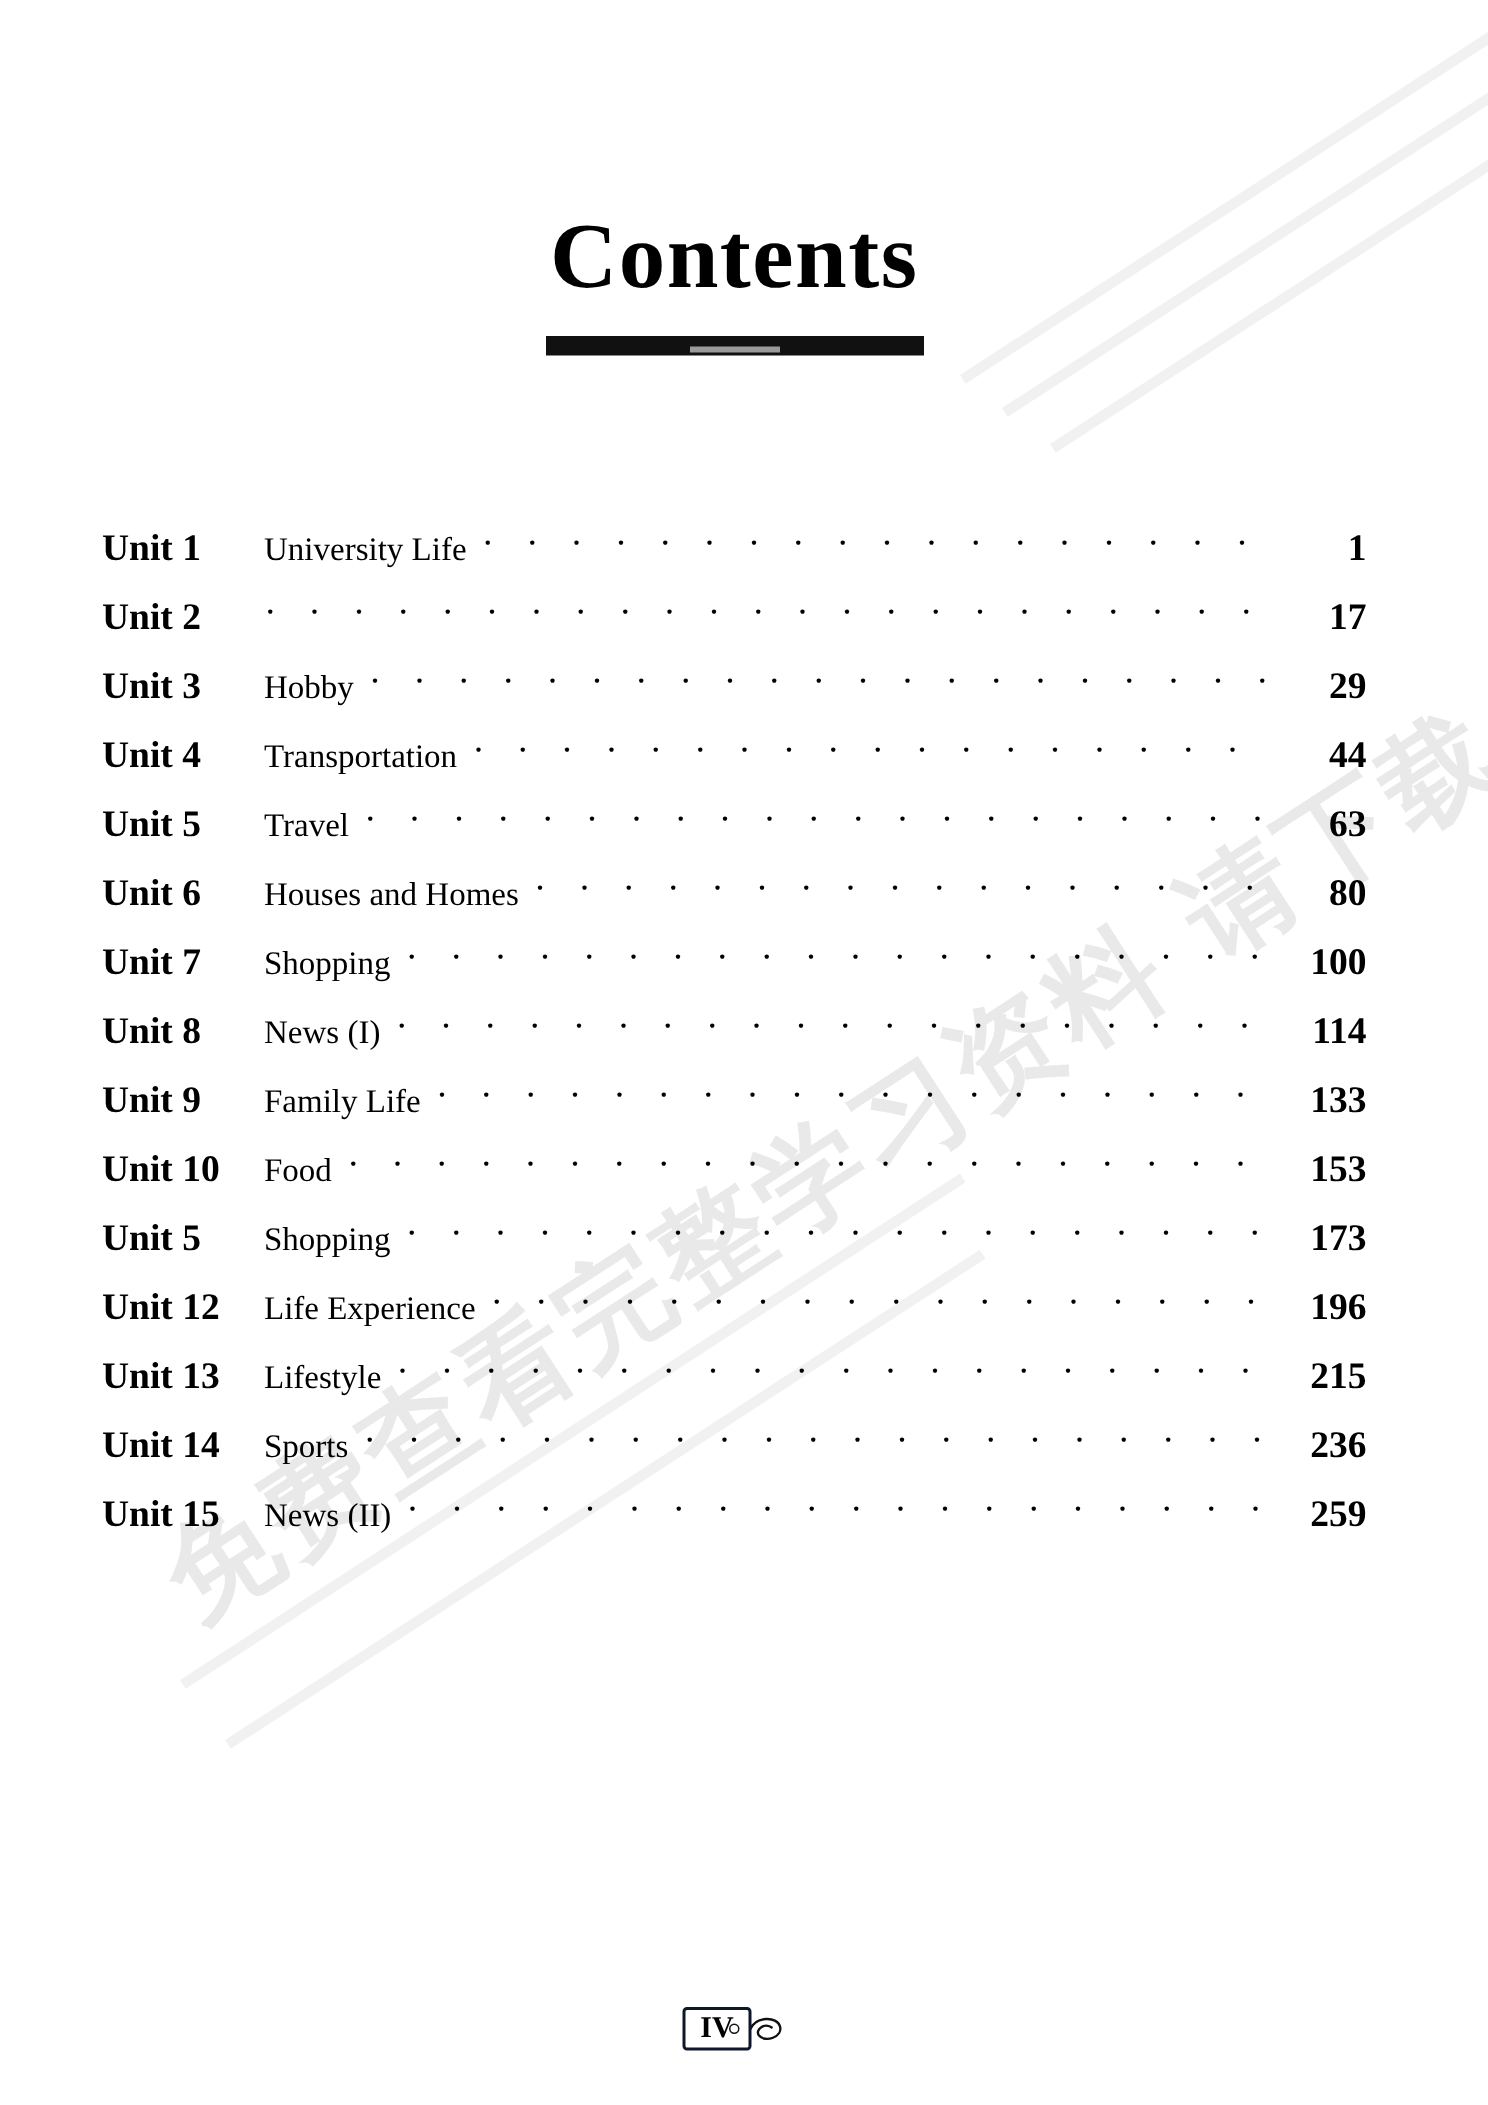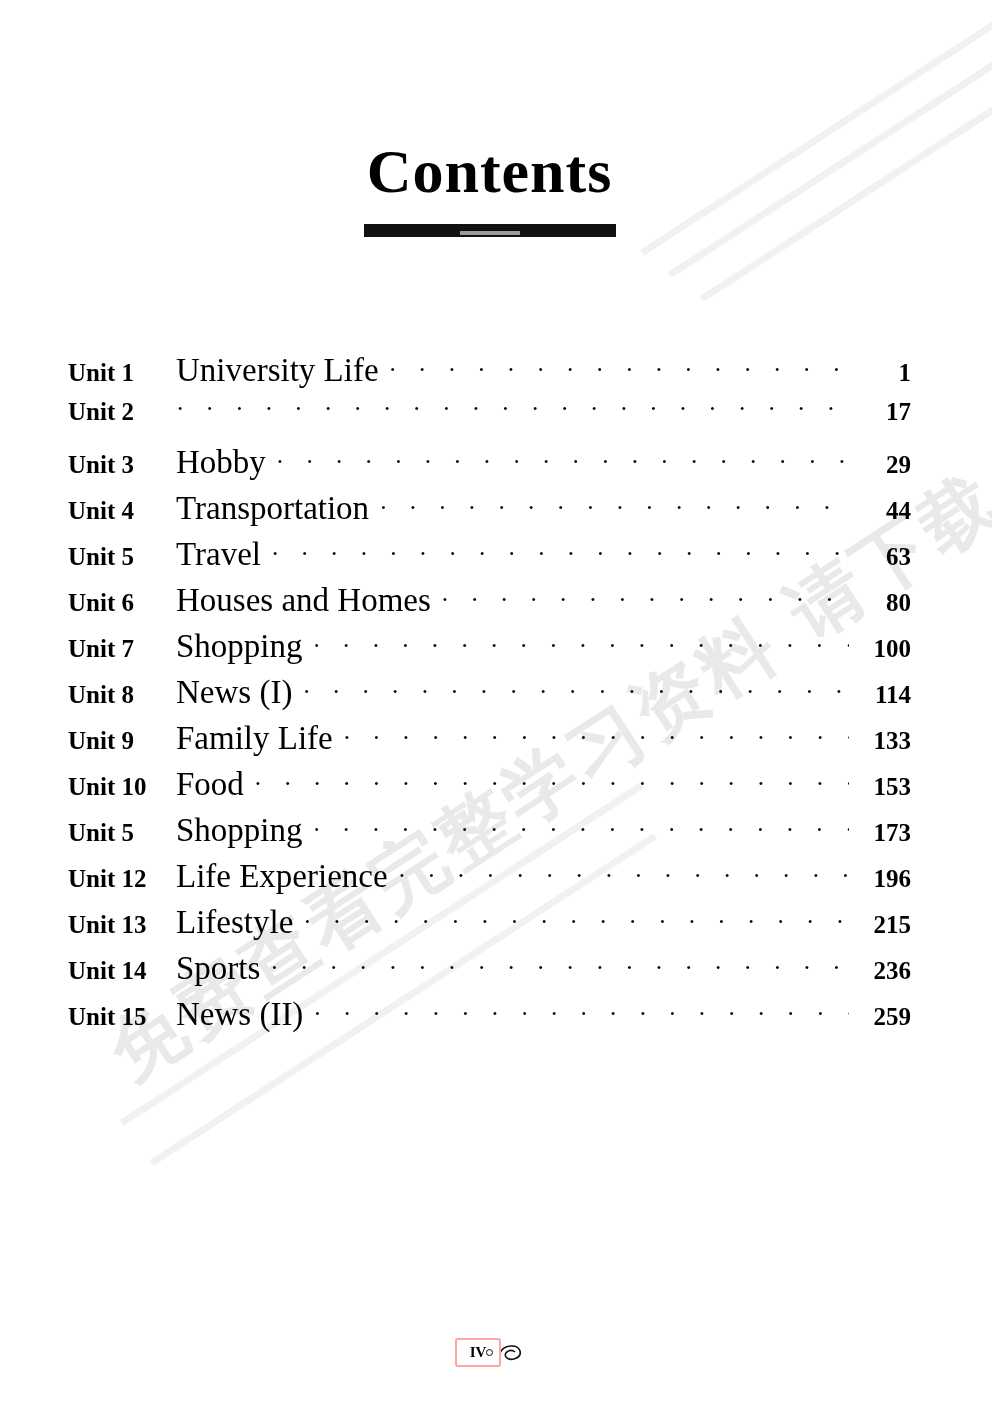--- a/index.html
+++ b/index.html
@@ -94,21 +94,21 @@
   .unit-label {
     font-family: "Liberation Serif", serif;
     font-weight: bold;
     font-size: 25px;
     width: 108px;
     flex: 0 0 108px;
     white-space: nowrap;
   }
   .entry-title {
     font-family: "Liberation Serif", serif;
-    font-size: 33px;
+    font-size: 22px;
     white-space: nowrap;
     padding-right: 10px;
     text-align: center;
   }
   .dots {
     flex: 1 1 auto;
     overflow: hidden;
     white-space: nowrap;
     font-size: 25px;
     letter-spacing: 7.5px;
@@ -136,25 +136,25 @@
     justify-content: center;
     align-items: center;
   }
   .folio-tag {
     position: relative;
     display: flex;
     align-items: center;
     justify-content: center;
     width: 42px;
     height: 25px;
-    border: 2px solid #fca5a5;
+    border: 2px solid #0f172a;
     border-radius: 3px;
     font-family: "Liberation Serif", serif;
     font-weight: bold;
-    font-size: 15px;
+    font-size: 20px;
   }
   .folio-hole {
     position: absolute;
     right: 6px;
     top: 9px;
     width: 5px;
     height: 5px;
     border: 1.5px solid #111;
     border-radius: 50%;
   }

